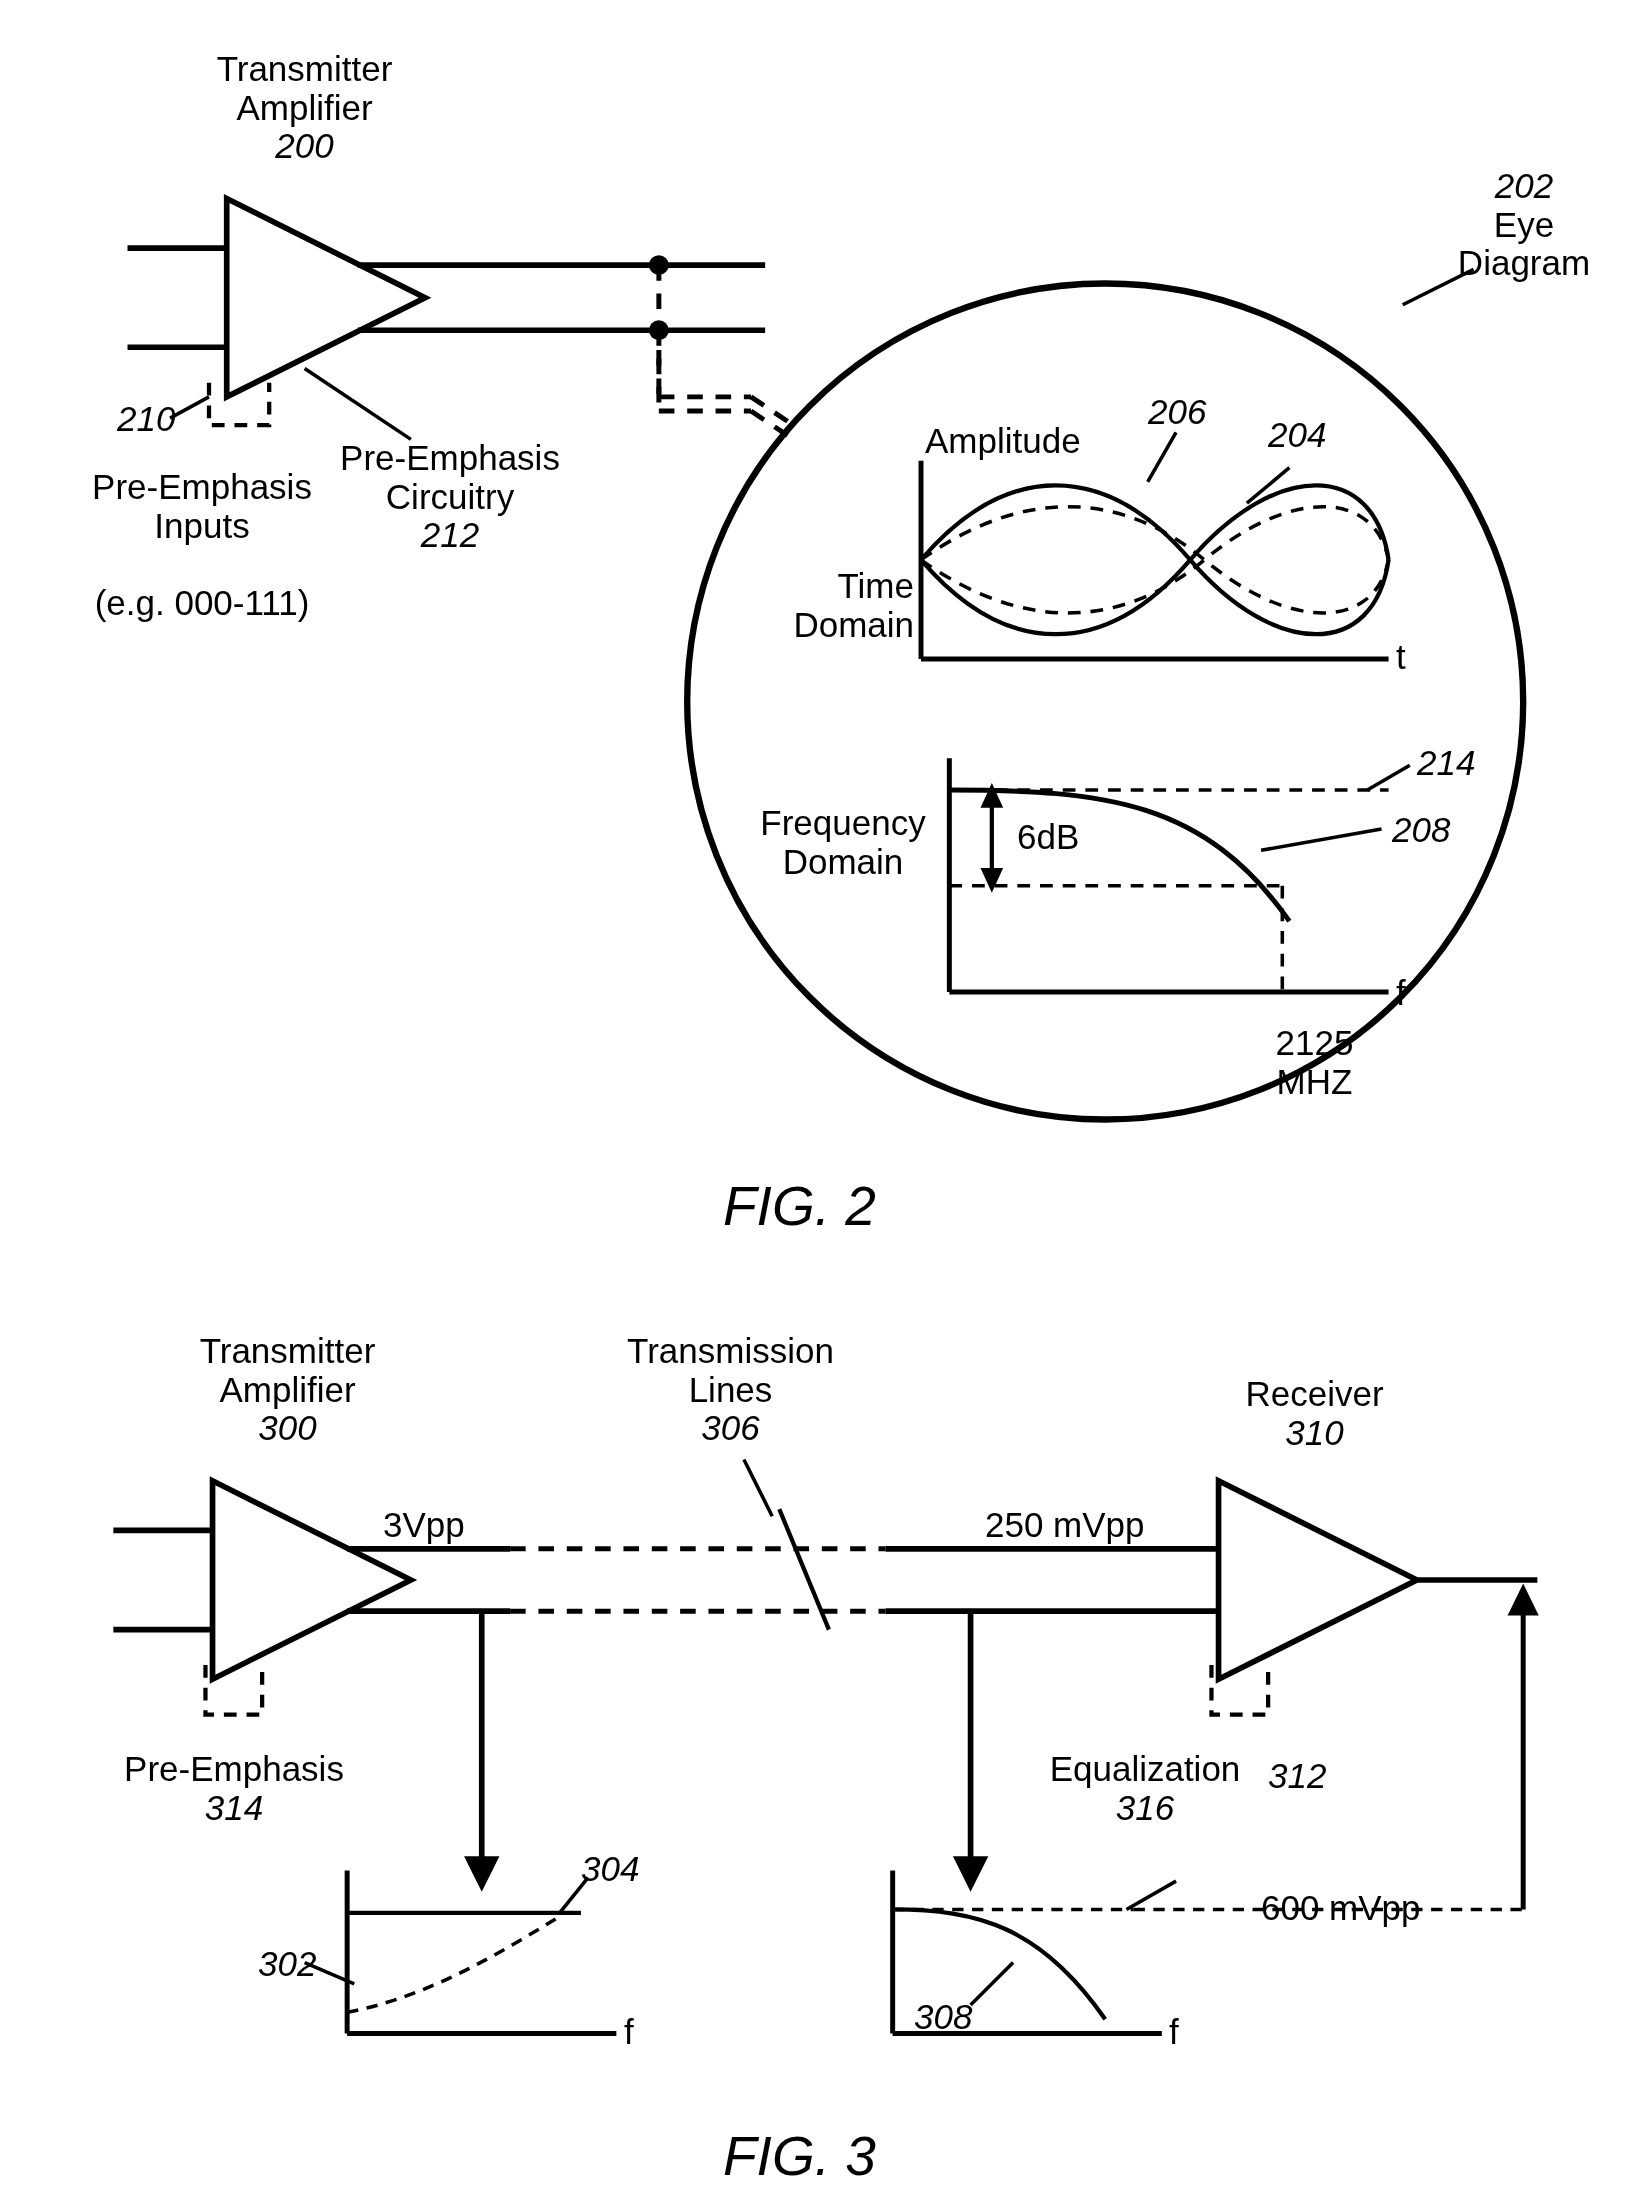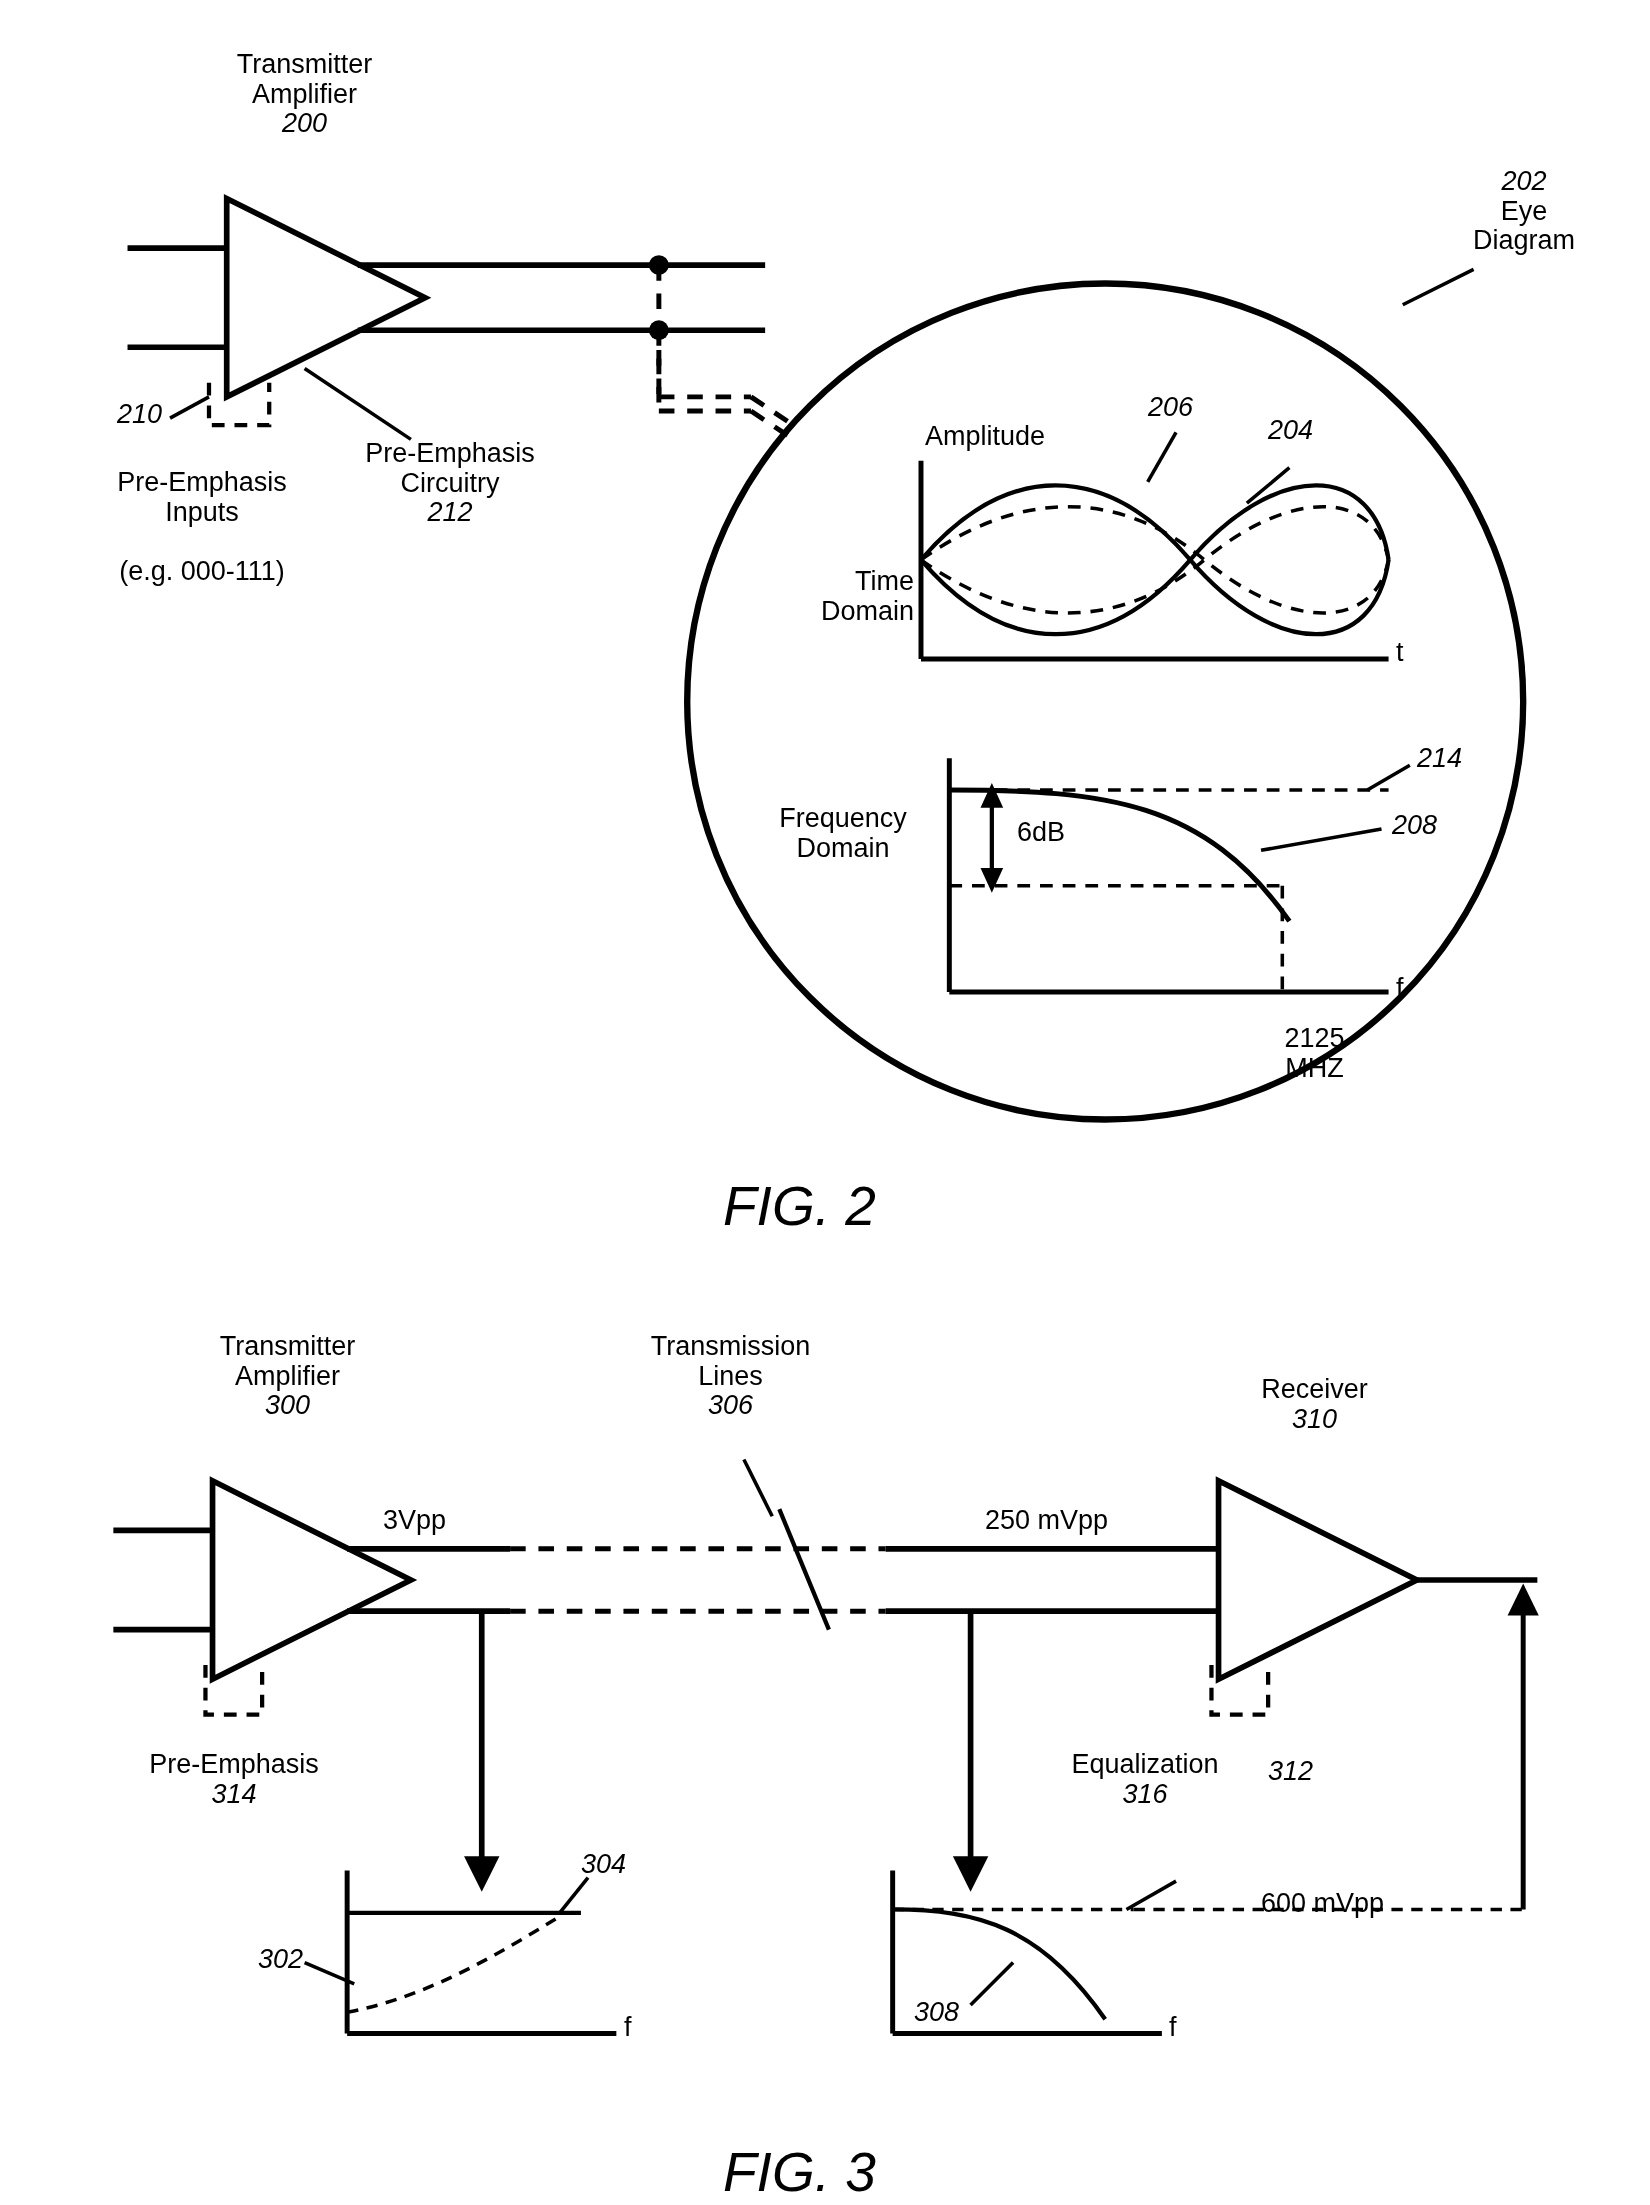--- a/index.html
+++ b/index.html
@@ -14,21 +14,21 @@
     height: 2205px;
     background: #ffffff;
   }
   svg {
     position: absolute;
     top: 0;
     left: 0;
   }
   .label {
     position: absolute;
-    font-size: 27px;
+    font-size: 35px;
     color: #000;
     text-align: center;
     line-height: 1.1;
     white-space: nowrap;
   }
   .italic {
     font-style: italic;
   }
   .fig {
     font-size: 55px;
@@ -302,18 +302,18 @@
 <div class="label italic" style="left:1268px; top:1757px;">
   <span>312</span>
 </div>
 <div class="label" style="left:1169px; top:2013px;">
   <span>f</span>
 </div>
 <div class="label" style="left:1261px; top:1889px;">
   <span>600 mVpp</span>
 </div>
 
-<div class="label fig" style="left:723px; top:2126px;margin-top:16px;">
+<div class="label fig" style="left:723px; top:2126px;">
   <span>FIG. 3</span>
 </div>
 
 </div>
 
 
 </body></html>

